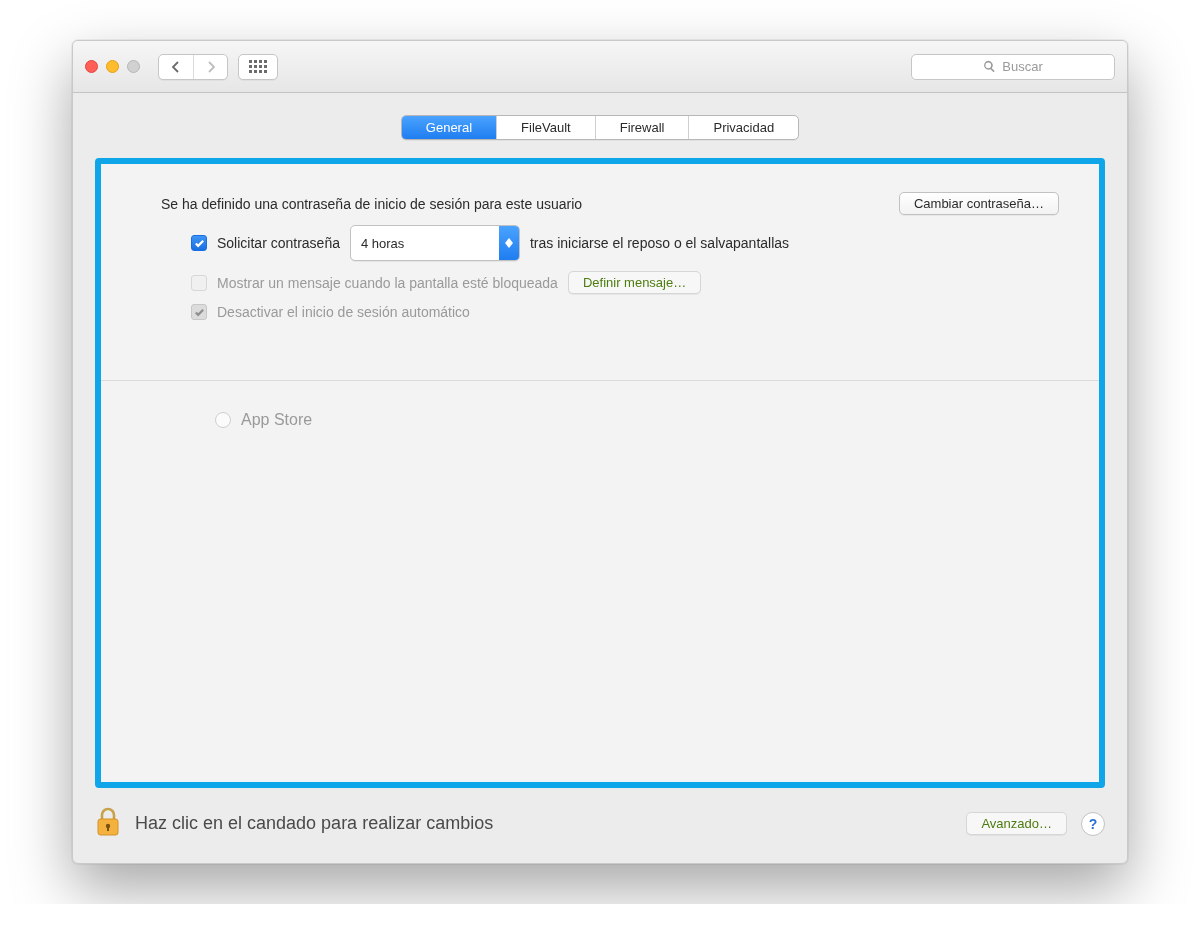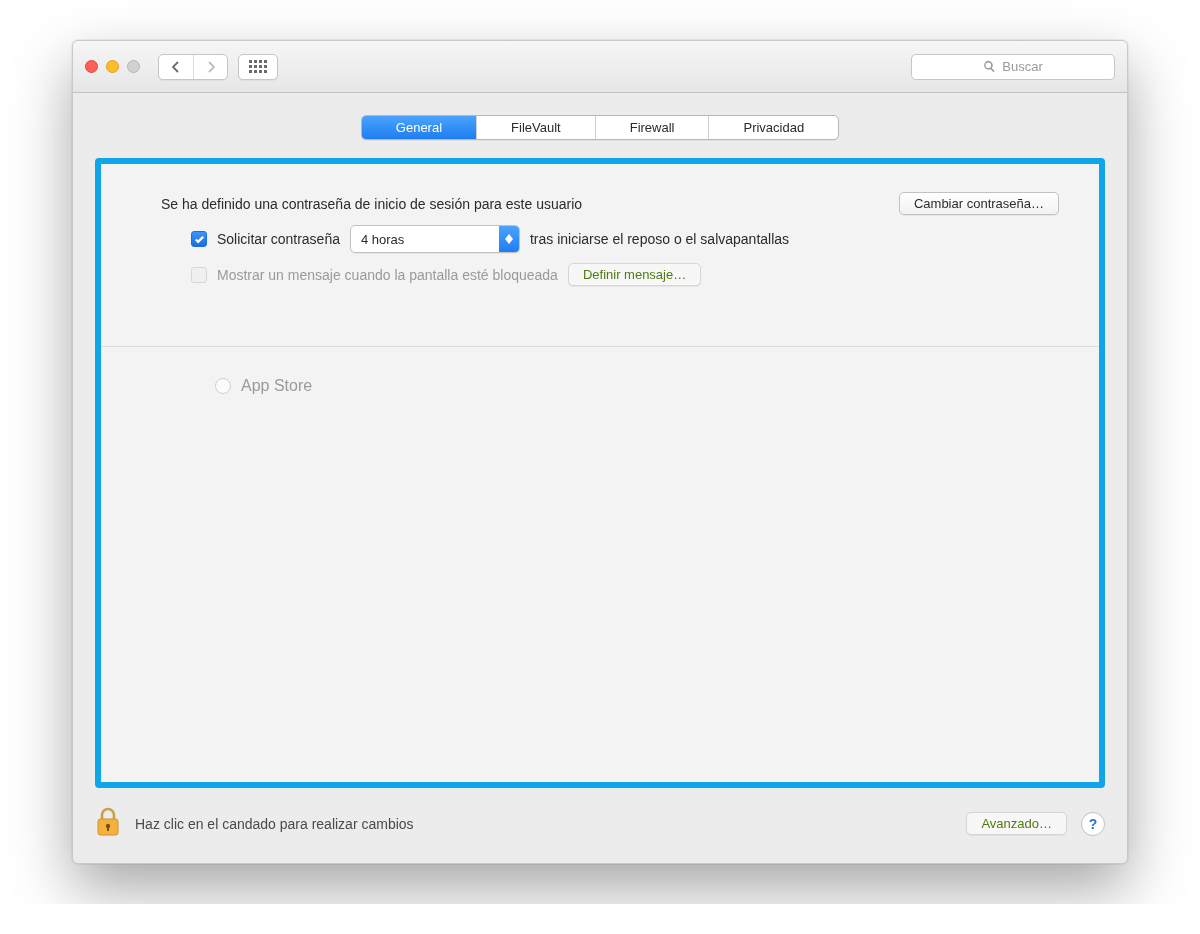--- a/index.html
+++ b/index.html
@@ -68,21 +68,21 @@
   .body { padding: 22px 22px 0 22px; }
   
   .tabs {
     display:flex; justify-content:center; margin-bottom:18px;
   }
   .seg {
     display:flex; border:1px solid #b7b7b7; border-radius:5px; overflow:hidden;
     background:#fff; box-shadow:0 1px 0 rgba(0,0,0,0.05);
   }
   .seg-item {
-    padding:4px 34px; font-size:13px; color:#2b2b2b;
+    padding:4px 24px; font-size:13px; color:#2b2b2b;
     border-left:1px solid #cfcfcf;
   }
   .seg-item:first-child{ border-left:none;}
   .seg-item.active{
     background: linear-gradient(#4aa3ff,#1f7df0);
     color:#fff; border-left-color:transparent;
   }
   
   .panel {
     background:#f3f3f3;
@@ -111,21 +111,21 @@
     background: linear-gradient(#3d95f7,#1a6fe0); border-color:#1a6fe0;
   }
   .checkbox.checked svg{ width:11px; height:11px; stroke:#fff; stroke-width:2.5; fill:none;}
   .checkbox.disabled{ background:#f0f0f0; border-color:#d7d7d7;}
   .checkbox.disabled.checked{ background:#dcdcdc; border-color:#c7c7c7;}
   .checkbox.disabled.checked svg{ stroke:#8f8f8f;}
   .muted{ color:#9a9a9a; }
   .popup {
     display:flex; align-items:center; justify-content:space-between;
     background:#fff; border:1px solid #c1c1c1; border-radius:5px;
-    height:28px; padding:0 0 0 10px; min-width:170px;
+    height:36px; padding:0 0 0 10px; min-width:170px;
     box-shadow:0 1px 0 rgba(0,0,0,0.05); font-size:13px;
   }
   .popup .stepper{
     width:20px; height:100%; background:linear-gradient(#4aa3ff,#1f7df0);
     border-top-right-radius:4px; border-bottom-right-radius:4px;
     display:flex; flex-direction:column; align-items:center; justify-content:center;
   }
   .popup .stepper svg{ width:8px; height:5px; fill:#fff;}
   hr.div{
     border:none; border-top:1px solid #dcdcdc; margin:60px -40px 30px -40px;
@@ -238,20 +238,28 @@
         </div>
         <span>tras iniciarse el reposo o el salvapantallas</span>
       </div>
 
       <div class="row indent">
         <div class="checkbox disabled"></div>
         <span class="muted">Mostrar un mensaje cuando la pantalla esté bloqueada</span>
         <button class="btn disabled">Definir mensaje…</button>
       </div>
 
+      <div class="row indent">
+        <div class="checkbox disabled checked">
+          <svg viewBox="0 0 12 12">
+              <path d="M2 6l2.5 2.5L10 3"></path>
+            </svg>
+        </div>
+        <span class="muted">Desactivar el inicio de sesión automático</span>
+      </div>
 
       <hr class="div">
 
 
       <div class="radio-row">
         <div class="radio"></div>
         <span class="muted">App Store</span>
       </div>
 
     </div>
@@ -260,19 +268,19 @@
   <div class="footer">
     <div class="lock-icon">
       <svg viewBox="0 0 26 32">
         <path d="M7 13 V9 a6 6 0 0 1 12 0 v4" fill="none" stroke="#c8a24a" stroke-width="2.6"></path>
         <rect x="3" y="13" width="20" height="16" rx="2.5" fill="#f5b13d" stroke="#d1902a"></rect>
         <rect x="3" y="13" width="20" height="16" rx="2.5" fill="url(#g)"></rect>
         <circle cx="13" cy="20" r="2.2" fill="#7a5210"></circle>
         <rect x="12" y="20" width="2" height="5" fill="#7a5210"></rect>
       </svg>
     </div>
-    <span style="font-size:14px;color:#4a4a4a;">Haz clic en el candado para realizar cambios</span>
+    <span style="font-size:18px;color:#4a4a4a;">Haz clic en el candado para realizar cambios</span>
     <div class="spacer"></div>
     <button class="btn disabled">Avanzado…</button>
     <div class="help">?</div>
   </div>
 
 </div>
 
 </body></html>

